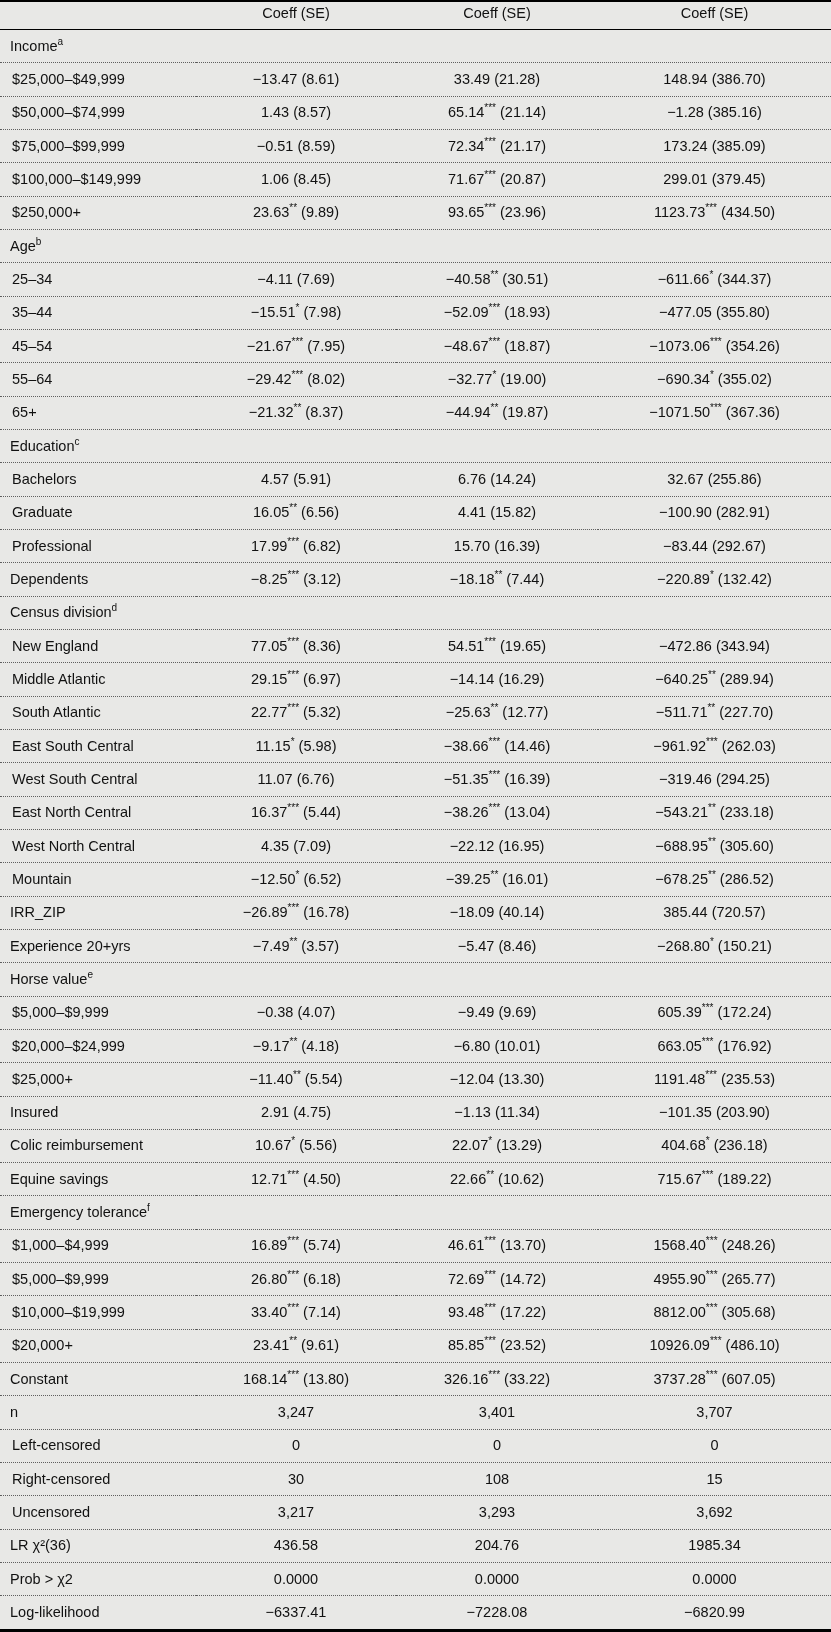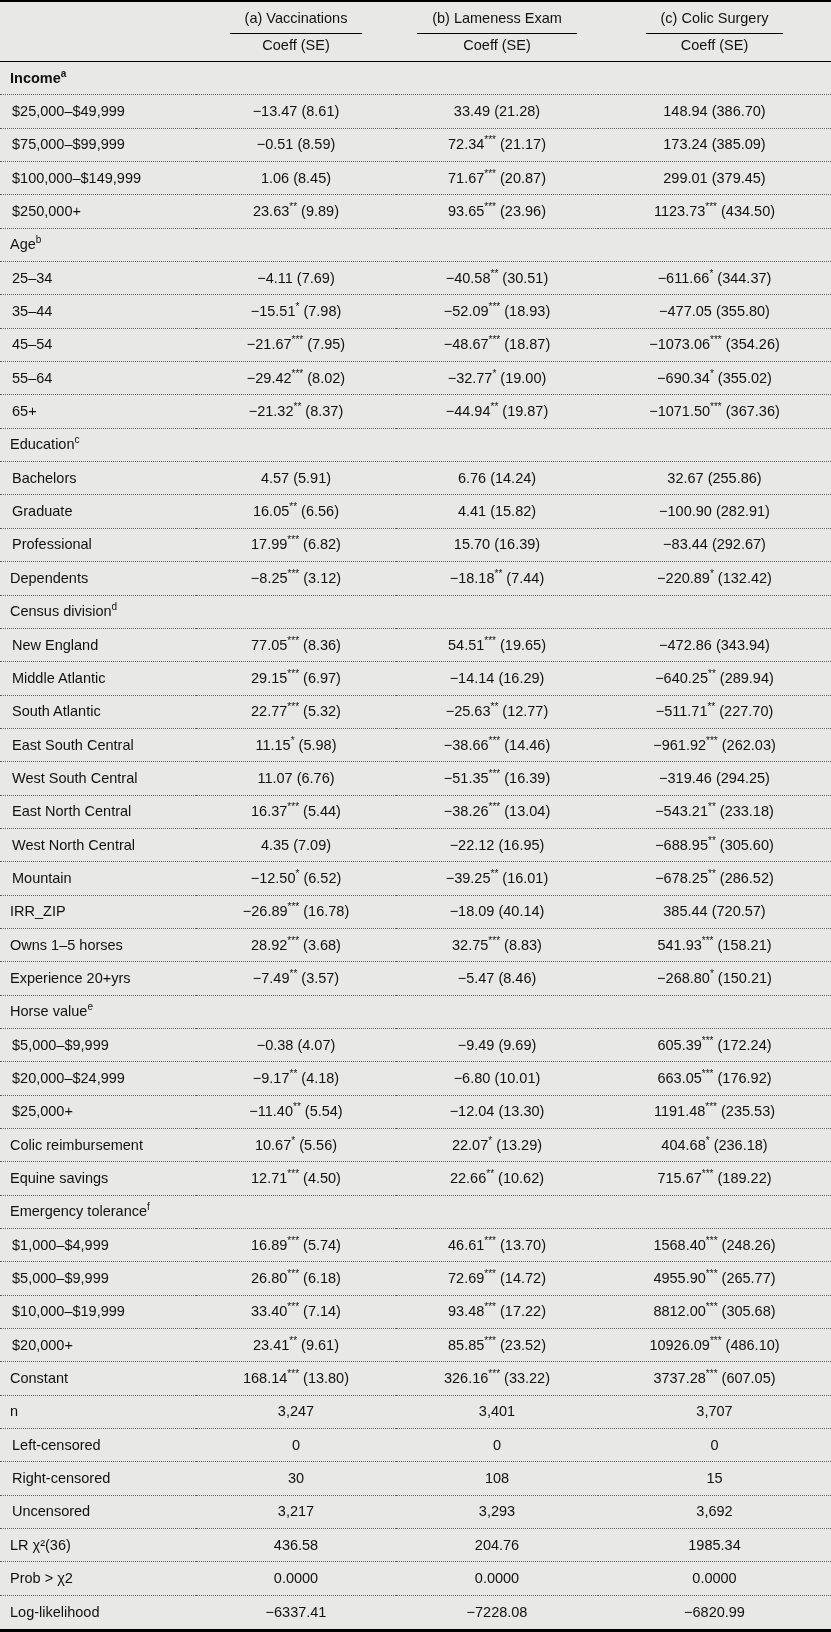--- a/index.html
+++ b/index.html
@@ -37,21 +37,21 @@
   }
   tr.sub-row th { padding: 3px 4px 8px 4px; vertical-align: middle; }
   .group-label {
     display: inline-block;
     border-bottom: 1px solid var(--rule, #000);
     padding: 2px 15px 6px 15px;
     line-height: 17px;
   }
 
   tbody tr { border-top: 1px dotted var(--dotted, #5f5f5f); }
-  tbody tr:first-child { border-top: 0; font-weight: bold; }
+  tbody tr:first-child { border-top: 0; }
   td {
     padding: 6px 6px;
     line-height: 17px;
     vertical-align: middle;
   }
   td.label { text-align: left; padding-left: 10px; white-space: nowrap; }
   td.label.indent { padding-left: 12px; }
   td.val { text-align: center; white-space: nowrap; }
 
   sup.stars { font-size: 10px; line-height: 0; }
@@ -62,44 +62,44 @@
 
 <div class="table-wrap">
   <table>
     <colgroup>
       <col class="c-label">
       <col class="c-a">
       <col class="c-b">
       <col class="c-c">
     </colgroup>
     <thead id="table-head">
-        <tr class="group-row">
-          <th class="label-col"></th>
-          <th class="group-cell"><span class="group-label">(a) Vaccinations</span></th>
-          <th class="group-cell"><span class="group-label">(b) Lameness Exam</span></th>
-          <th class="group-cell"><span class="group-label">(c) Colic Surgery</span></th>
-        </tr>
         <tr class="sub-row">
           <th class="label-col"></th>
           <th class="sub-cell">Coeff (SE)</th>
           <th class="sub-cell">Coeff (SE)</th>
           <th class="sub-cell">Coeff (SE)</th>
         </tr>
       </thead>
     <tbody id="table-body">
         <tr class="section-row">
           <td class="label" colspan="4">Income<sup class="note">a</sup></td>
         </tr>
         <tr class="data-row">
           <td class="label indent">$25,000–$49,999</td>
           <td class="val"><span class="num">−13.47</span><span class="se"> (8.61)</span></td>
           <td class="val"><span class="num">33.49</span><span class="se"> (21.28)</span></td>
           <td class="val"><span class="num">148.94</span><span class="se"> (386.70)</span></td>
         </tr>
         <tr class="data-row">
+          <td class="label indent">$50,000–$74,999</td>
+          <td class="val"><span class="num">1.43</span><span class="se"> (8.57)</span></td>
+          <td class="val"><span class="num">65.14</span><sup class="stars">***</sup><span class="se"> (21.14)</span></td>
+          <td class="val"><span class="num">−1.28</span><span class="se"> (385.16)</span></td>
+        </tr>
+        <tr class="data-row">
           <td class="label indent">$75,000–$99,999</td>
           <td class="val"><span class="num">−0.51</span><span class="se"> (8.59)</span></td>
           <td class="val"><span class="num">72.34</span><sup class="stars">***</sup><span class="se"> (21.17)</span></td>
           <td class="val"><span class="num">173.24</span><span class="se"> (385.09)</span></td>
         </tr>
         <tr class="data-row">
           <td class="label indent">$100,000–$149,999</td>
           <td class="val"><span class="num">1.06</span><span class="se"> (8.45)</span></td>
           <td class="val"><span class="num">71.67</span><sup class="stars">***</sup><span class="se"> (20.87)</span></td>
           <td class="val"><span class="num">299.01</span><span class="se"> (379.45)</span></td>
@@ -221,26 +221,20 @@
           <td class="val"><span class="num">−39.25</span><sup class="stars">**</sup><span class="se"> (16.01)</span></td>
           <td class="val"><span class="num">−678.25</span><sup class="stars">**</sup><span class="se"> (286.52)</span></td>
         </tr>
         <tr class="data-row">
           <td class="label">IRR_ZIP</td>
           <td class="val"><span class="num">−26.89</span><sup class="stars">***</sup><span class="se"> (16.78)</span></td>
           <td class="val"><span class="num">−18.09</span><span class="se"> (40.14)</span></td>
           <td class="val"><span class="num">385.44</span><span class="se"> (720.57)</span></td>
         </tr>
         <tr class="data-row">
-          <td class="label">Owns 1–5 horses</td>
-          <td class="val"><span class="num">28.92</span><sup class="stars">***</sup><span class="se"> (3.68)</span></td>
-          <td class="val"><span class="num">32.75</span><sup class="stars">***</sup><span class="se"> (8.83)</span></td>
-          <td class="val"><span class="num">541.93</span><sup class="stars">***</sup><span class="se"> (158.21)</span></td>
-        </tr>
-        <tr class="data-row">
           <td class="label">Experience 20+yrs</td>
           <td class="val"><span class="num">−7.49</span><sup class="stars">**</sup><span class="se"> (3.57)</span></td>
           <td class="val"><span class="num">−5.47</span><span class="se"> (8.46)</span></td>
           <td class="val"><span class="num">−268.80</span><sup class="stars">*</sup><span class="se"> (150.21)</span></td>
         </tr>
         <tr class="section-row">
           <td class="label" colspan="4">Horse value<sup class="note">e</sup></td>
         </tr>
         <tr class="data-row">
           <td class="label indent">$5,000–$9,999</td>
@@ -254,20 +248,26 @@
           <td class="val"><span class="num">−6.80</span><span class="se"> (10.01)</span></td>
           <td class="val"><span class="num">663.05</span><sup class="stars">***</sup><span class="se"> (176.92)</span></td>
         </tr>
         <tr class="data-row">
           <td class="label indent">$25,000+</td>
           <td class="val"><span class="num">−11.40</span><sup class="stars">**</sup><span class="se"> (5.54)</span></td>
           <td class="val"><span class="num">−12.04</span><span class="se"> (13.30)</span></td>
           <td class="val"><span class="num">1191.48</span><sup class="stars">***</sup><span class="se"> (235.53)</span></td>
         </tr>
         <tr class="data-row">
+          <td class="label">Insured</td>
+          <td class="val"><span class="num">2.91</span><span class="se"> (4.75)</span></td>
+          <td class="val"><span class="num">−1.13</span><span class="se"> (11.34)</span></td>
+          <td class="val"><span class="num">−101.35</span><span class="se"> (203.90)</span></td>
+        </tr>
+        <tr class="data-row">
           <td class="label">Colic reimbursement</td>
           <td class="val"><span class="num">10.67</span><sup class="stars">*</sup><span class="se"> (5.56)</span></td>
           <td class="val"><span class="num">22.07</span><sup class="stars">*</sup><span class="se"> (13.29)</span></td>
           <td class="val"><span class="num">404.68</span><sup class="stars">*</sup><span class="se"> (236.18)</span></td>
         </tr>
         <tr class="data-row">
           <td class="label">Equine savings</td>
           <td class="val"><span class="num">12.71</span><sup class="stars">***</sup><span class="se"> (4.50)</span></td>
           <td class="val"><span class="num">22.66</span><sup class="stars">**</sup><span class="se"> (10.62)</span></td>
           <td class="val"><span class="num">715.67</span><sup class="stars">***</sup><span class="se"> (189.22)</span></td>

